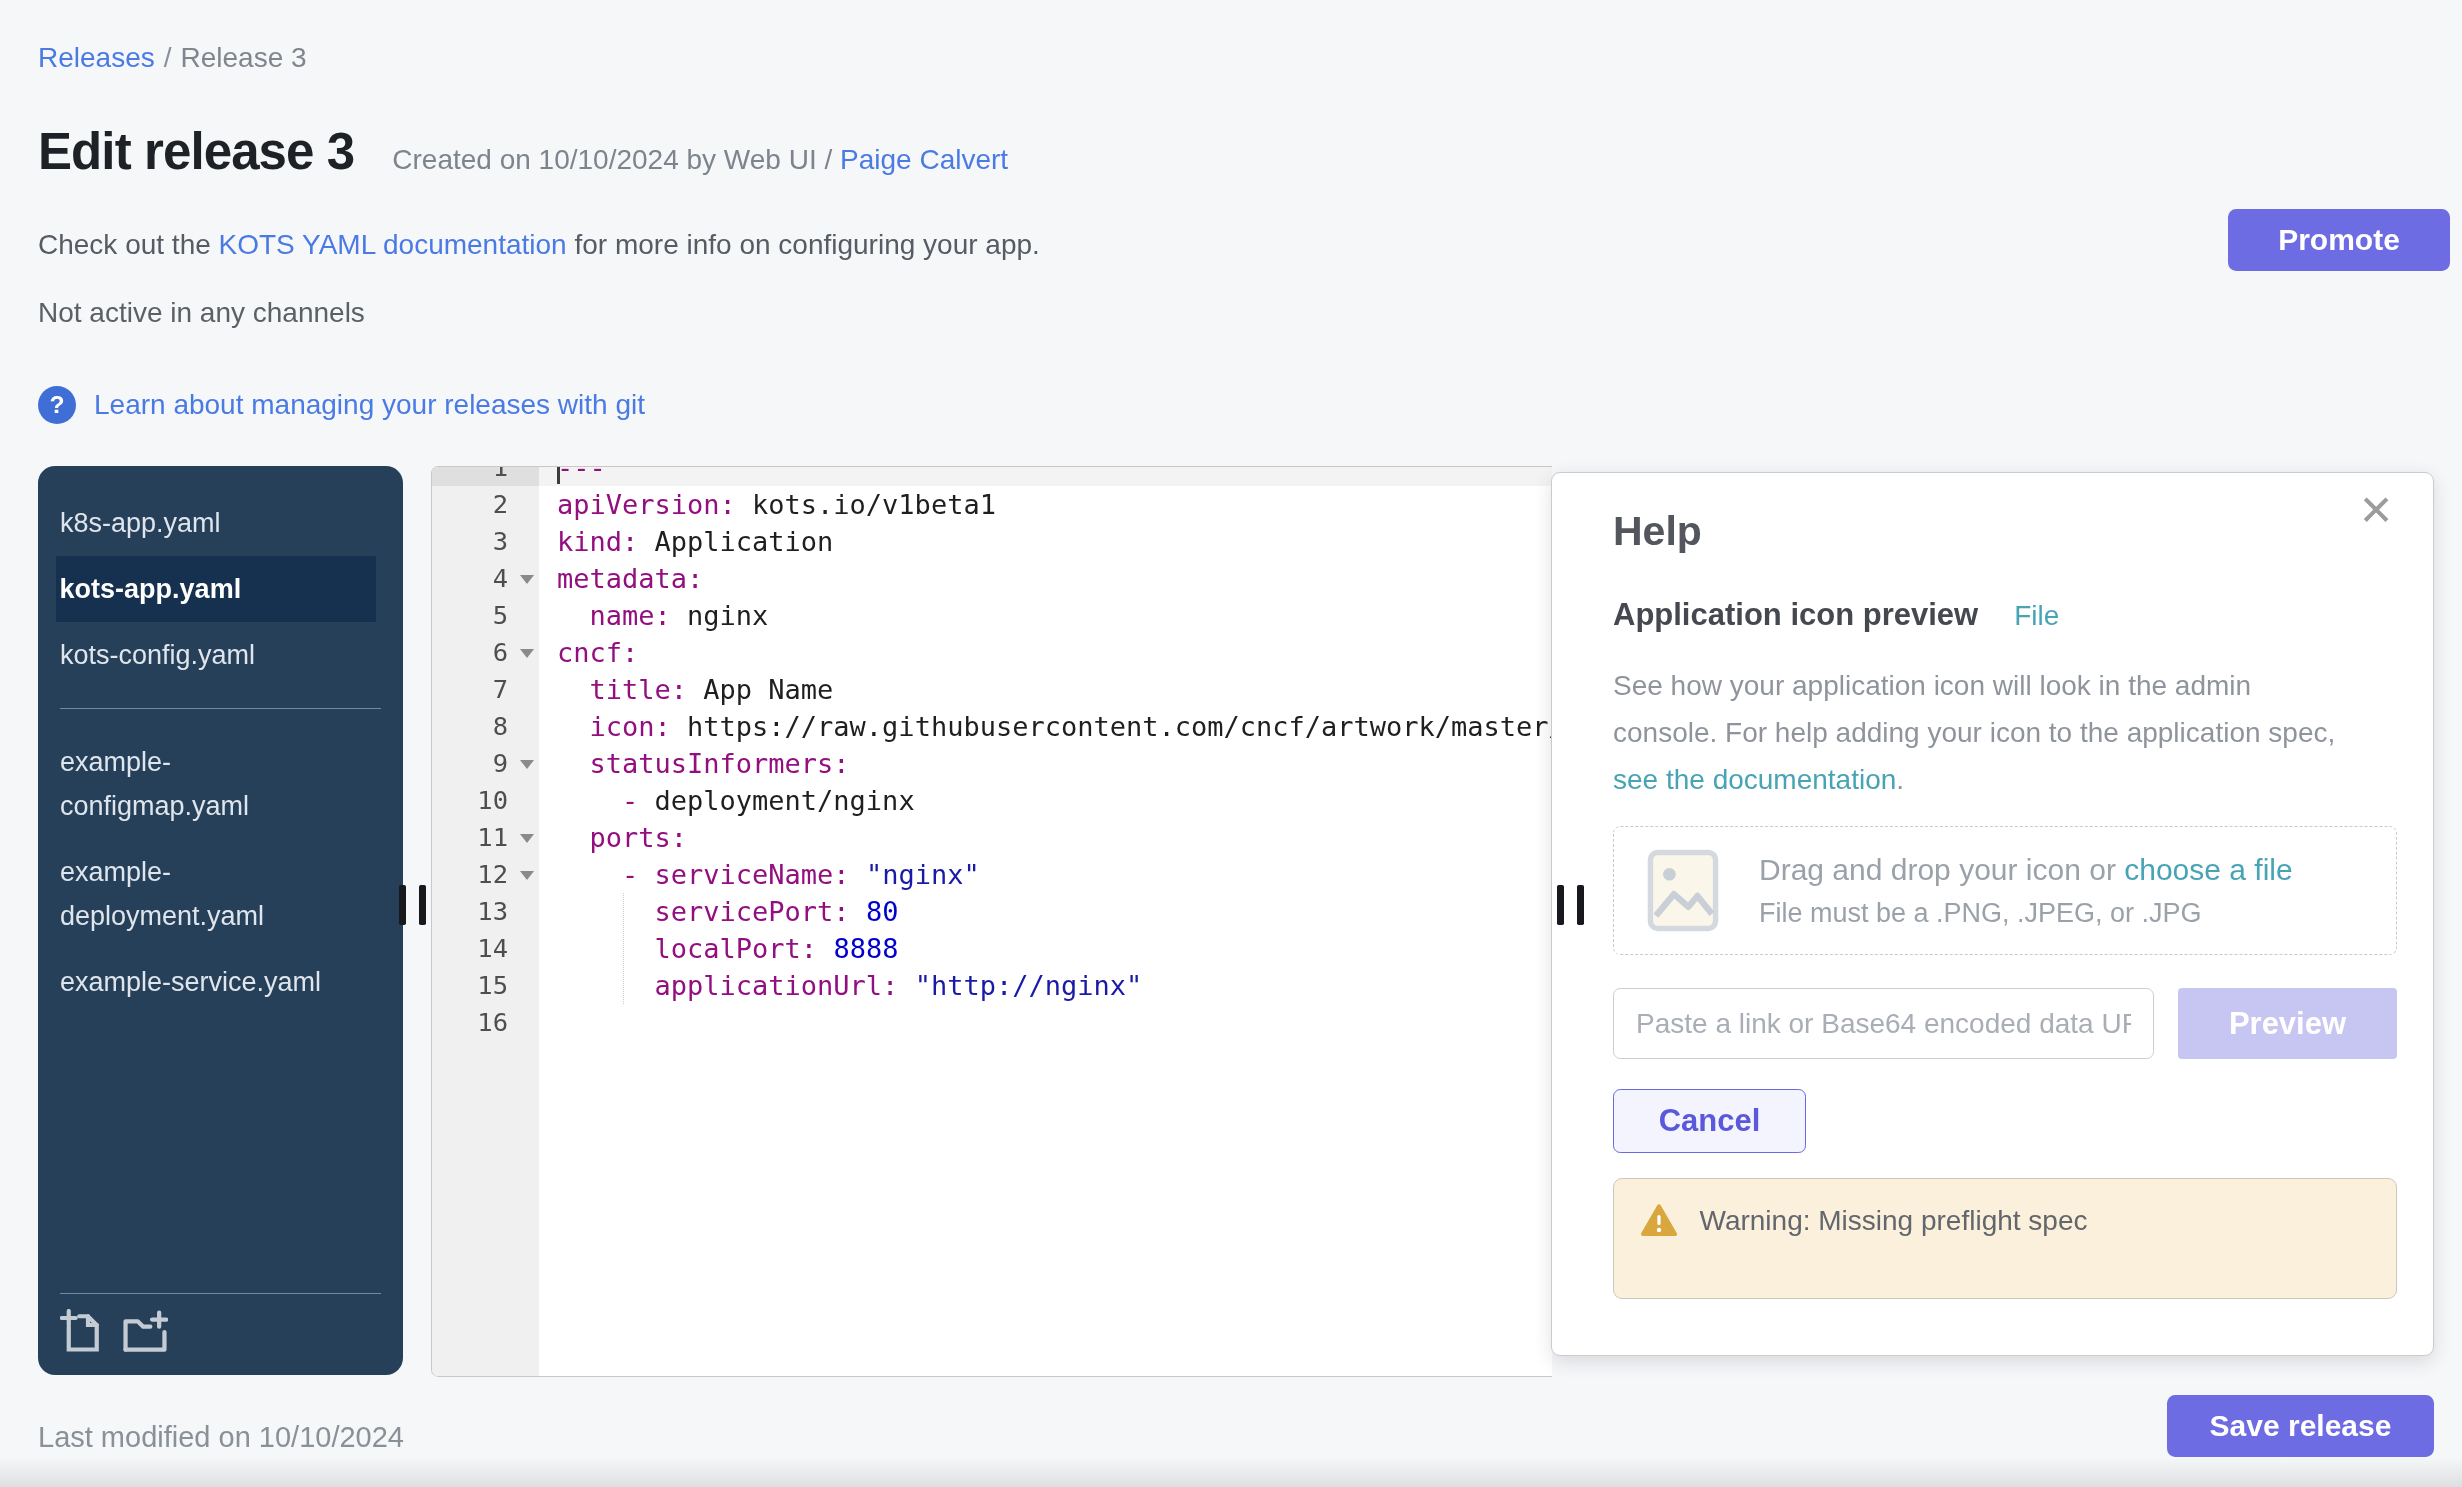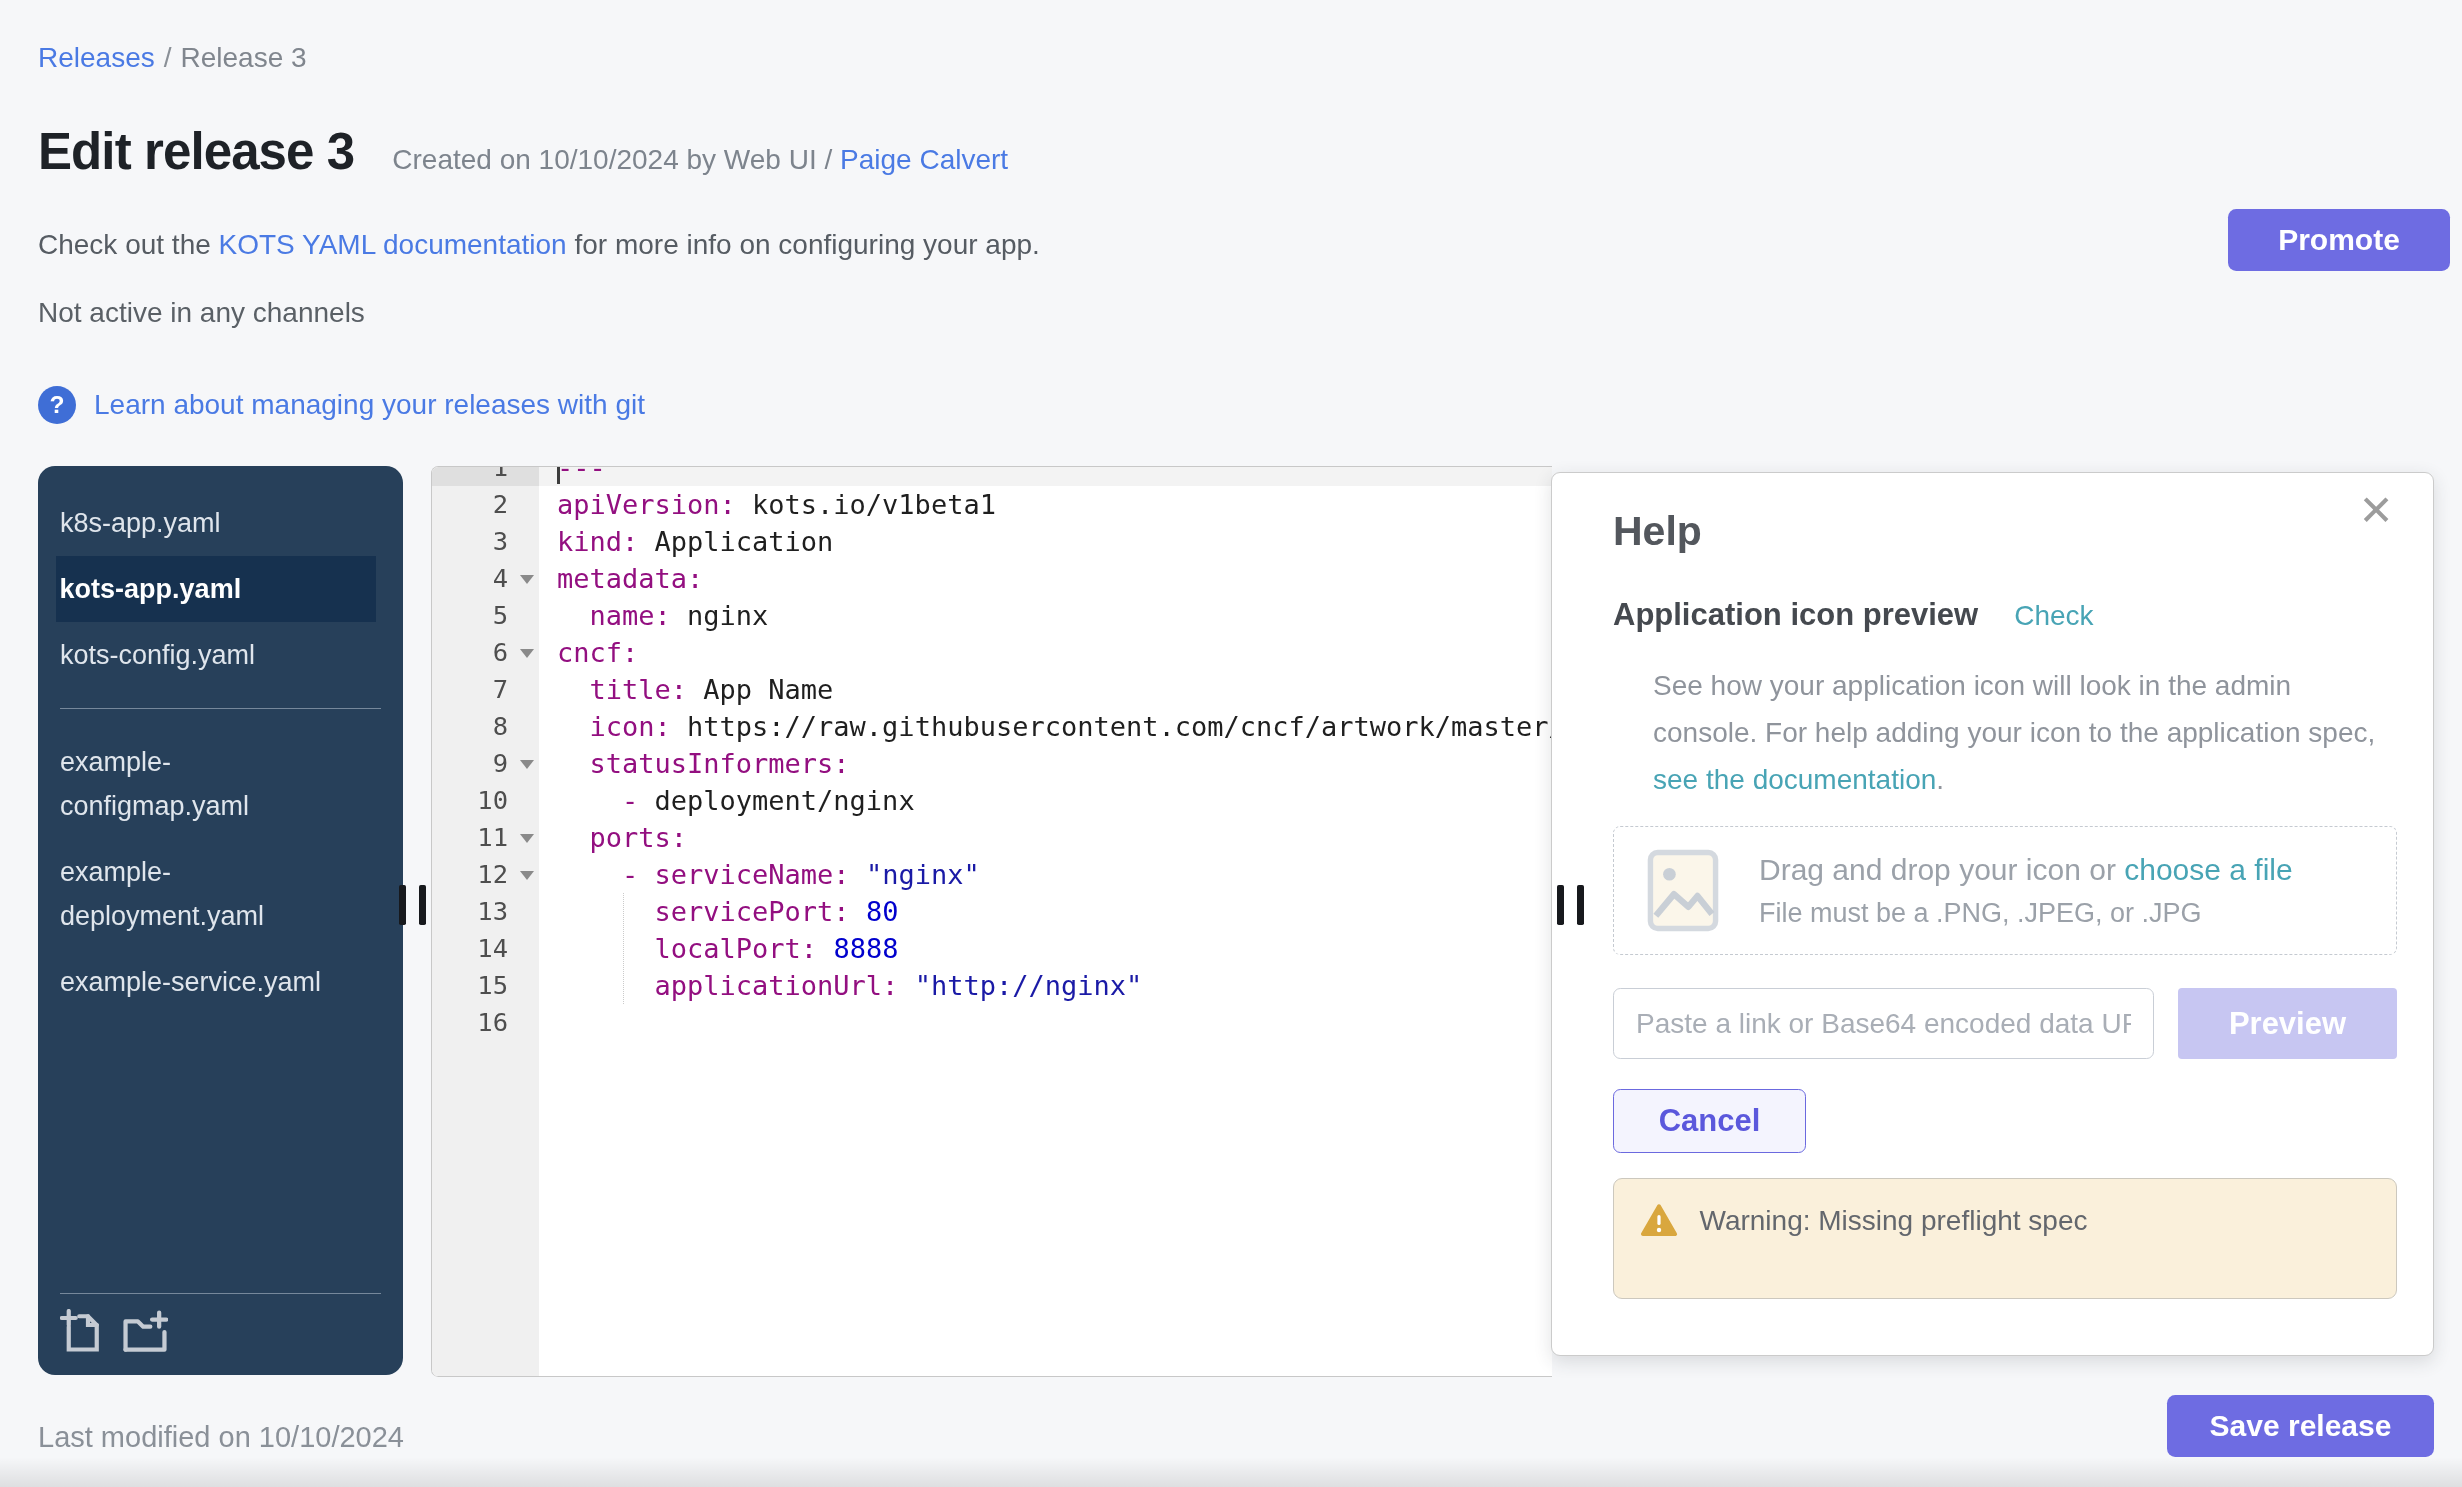--- a/index.html
+++ b/index.html
@@ -75,21 +75,21 @@
   
   .help-panel{position:absolute;left:1551px;top:472px;width:881px;height:882px;background:#fff;
               border:0.9px solid #CBCBCB;border-radius:9px;
               box-shadow:0 5.5px 18px rgba(40,50,60,0.14);z-index:4;}
   .close-btn{position:absolute;top:16.4px;right:35px;width:44px;height:44px;background:none;border:none;
              font-size:42px;line-height:44px;color:#9C9C9C;cursor:pointer;font-family:inherit;padding:0;}
   .help-title{position:absolute;left:61px;top:35px;font-size:41px;font-weight:600;color:#53575D;}
   .section-row{position:absolute;left:61px;top:124px;display:flex;align-items:baseline;gap:36px;}
   .section-title{font-size:31px;font-weight:700;color:#45494F;}
   .hide-link{font-size:28px;color:var(--teal,#48A4B5);text-decoration:none;}
-  .help-para{position:absolute;left:61px;top:189px;font-size:28px;line-height:47px;color:#8F949C;margin-left:40px;}
+  .help-para{position:absolute;left:61px;top:189px;font-size:28px;line-height:47px;color:#8F949C;}
   .help-para a{color:var(--teal,#48A4B5);text-decoration:none;}
   .dropzone{position:absolute;left:61px;top:353px;width:784px;height:129px;box-sizing:border-box;
             border:1.8px dashed #C5CAD1;border-radius:7.3px;display:flex;align-items:center;
             padding-left:31px;gap:38px;}
   .dz-line1{font-size:30px;color:#9BA1A9;}
   .dz-line1 a{color:var(--teal,#48A4B5);text-decoration:none;}
   .dz-line2{font-size:27px;color:#9BA1A9;margin-top:11px;}
   .url-input{position:absolute;left:61px;top:515px;width:541px;height:71px;box-sizing:border-box;
              border:1.8px solid #C9CED6;border-radius:7.3px;font-size:28px;padding:0 22px;color:#555;
              font-family:inherit;background:#fff;}
@@ -252,21 +252,21 @@
         <div class="indent-guide" style="left: 191px; top: 444px; height: 111px;"></div>
       </div>
   </div>
 
   <div class="help-panel">
     <button class="close-btn">✕</button>
     <div class="help-title">Help</div>
 
     <div class="section-row">
       <span class="section-title">Application icon preview</span>
-      <a class="hide-link">Check</a>
+      <a class="hide-link">File</a>
     </div>
 
     <div class="help-para">
       <span>See how your application icon will look in the admin</span><br>
       <span>console. For help adding your icon to the application spec,</span><br>
       <a>see the documentation</a><span>.</span>
     </div>
 
     <div class="dropzone">
       <svg width="76" height="87" viewBox="0 0 42 48">

